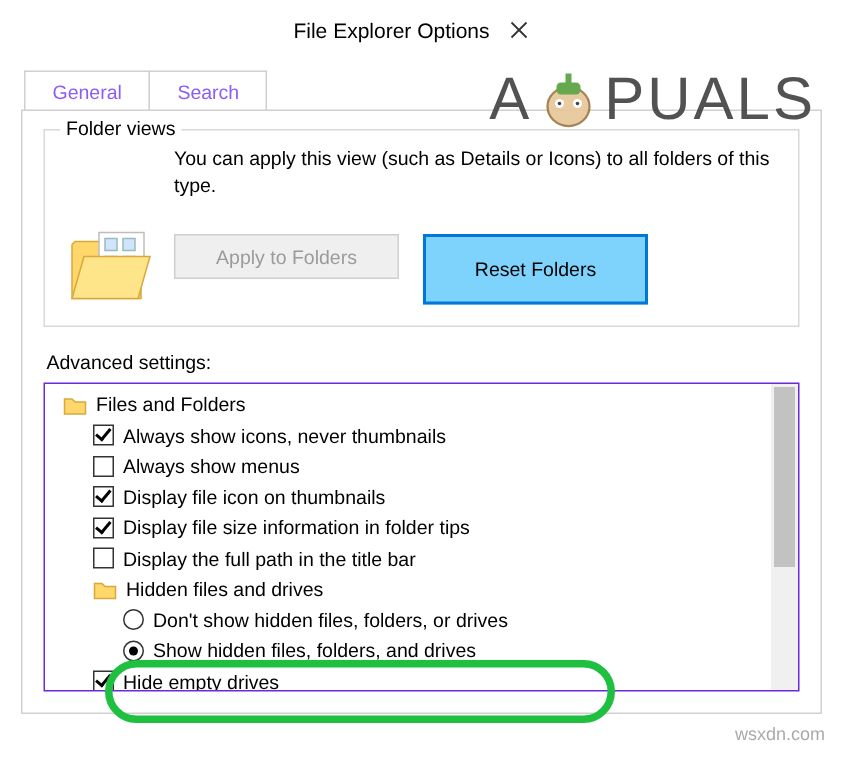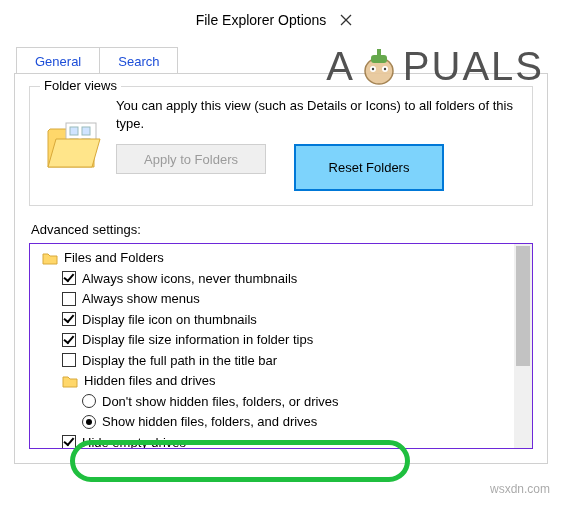--- a/index.html
+++ b/index.html
@@ -31,21 +31,21 @@
     align-items: flex-end;
     margin: 8px 0 0 16px;
     height: 30px;
     position: relative;
   }
   .tab {
     padding: 6px 18px 5px 18px;
     border: 1px solid #d0d0d0;
     border-bottom: none;
     background: #fff;
-    color: #1d4ed8;
+    color: #8b5cf6;
     font-size: 13px;
     cursor: pointer;
     margin-right: -1px;
     position: relative;
   }
   .tab.active {
     background: #fff;
     color: #000;
     border-color: #c0c0c0;
     z-index: 3;
@@ -65,24 +65,24 @@
     margin-bottom: 16px;
   }
   .groupbox-title {
     position: absolute;
     top: -9px; left: 10px;
     background: #fff;
     padding: 0 4px;
     font-size: 13px;
     color: #000;
   }
-  .folderviews-row { display: flex; gap: 14px; align-items: center; }
+  .folderviews-row { display: flex; gap: 14px; align-items: flex-end; }
   .folder-icon { width: 56px; height: 54px; flex-shrink: 0; }
   .fv-text { font-size: 13px; color: #000; line-height: 1.35; }
-  .fv-buttons { display: flex; gap: 28px; margin-top: 12px; }
+  .fv-buttons { display: flex; gap: 16px; margin-top: 24px; }
   .winbtn {
     min-width: 150px;
     height: 30px;
     border: 1px solid #adadad;
     background: #e1e1e1;
     font-size: 13px;
     cursor: pointer;
     font-family: inherit;
   }
   .winbtn.disabled {

